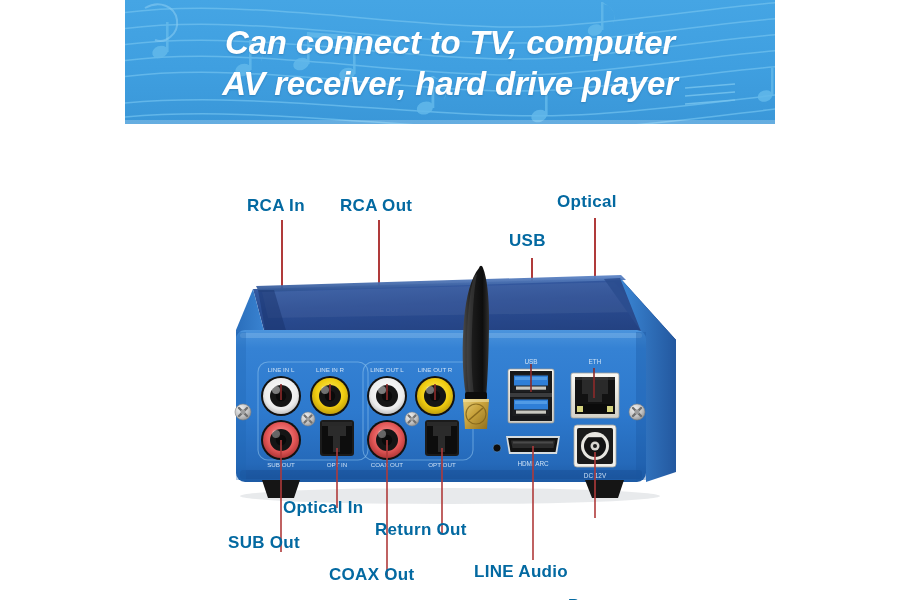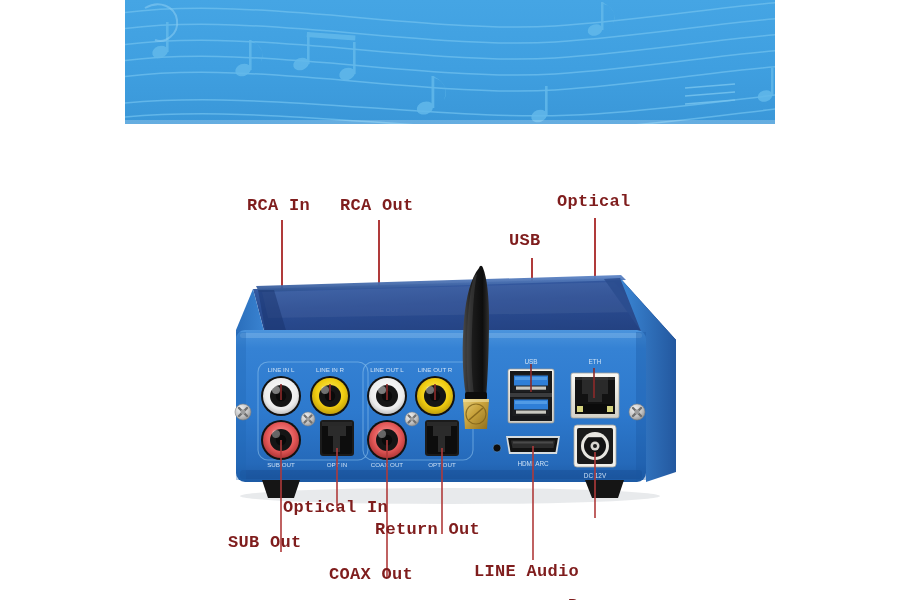--- a/index.html
+++ b/index.html
@@ -23,22 +23,22 @@
     letter-spacing:-0.2px;
     text-shadow:0 1px 2px rgba(20,70,110,.28);
   }
   .banner-bottom-edge {
     position:absolute; left:0; bottom:0; width:100%; height:4px;
     background:rgba(255,255,255,.22);
   }
 
   
   .lbl {
-    position:absolute; color:#7f1d1d; font-weight:bold;
-    font-family:Liberation Mono, monospace; font-size:17px;
+    position:absolute; color:#0369a1; font-weight:bold;
+    font-family:Liberation Sans, sans-serif; font-size:17px;
     white-space:nowrap; letter-spacing:.3px; z-index:30;
   }
   .lbl.two-line { line-height:20px; white-space:normal; text-align:center; }
 
   
   .leader { position:absolute; background:#b03a3a; z-index:12; }
   .leader.v { width:1.6px; }
   .leader.h { height:1.6px; }
   .leader.dark { background:#8d2a2a; }
 
@@ -92,20 +92,24 @@
         <ellipse cx="640" cy="96" rx="7.5" ry="5.6" transform="rotate(-20 640 96)"></ellipse>
         <rect x="646" y="68" width="2.5" height="28"></rect>
       </g>
       <g stroke="#79c5ef" stroke-width="1.6" fill="none" opacity="0.8">
         <path d="M560,88 L610,84 M560,96 L610,92 M560,104 L610,100"></path>
       </g>
       <g stroke="#8ccef2" stroke-width="2" fill="none" opacity="0.55">
         <path d="M20,8 C34,0 50,6 52,20 C54,34 40,44 30,40"></path>
       </g>
     </svg>
+    <div class="banner-text">
+      <span>Can connect to TV, computer</span><br>
+      <span>AV receiver, hard drive player</span>
+    </div>
     <div class="banner-bottom-edge"></div>
   </div>
 
   <div class="leader v" style="left:281px; top:220px; height:128px;"></div>
   <div class="leader h dark" style="left:273px; top:347px; width:58px;"></div>
   <div class="leader v dark" style="left:273px; top:347px; height:58px;"></div>
   <div class="leader v dark" style="left:330px; top:347px; height:58px;"></div>
 
   <div class="leader v" style="left:378px; top:220px; height:128px;"></div>
   <div class="leader h dark" style="left:378px; top:347px; width:58px;"></div>

